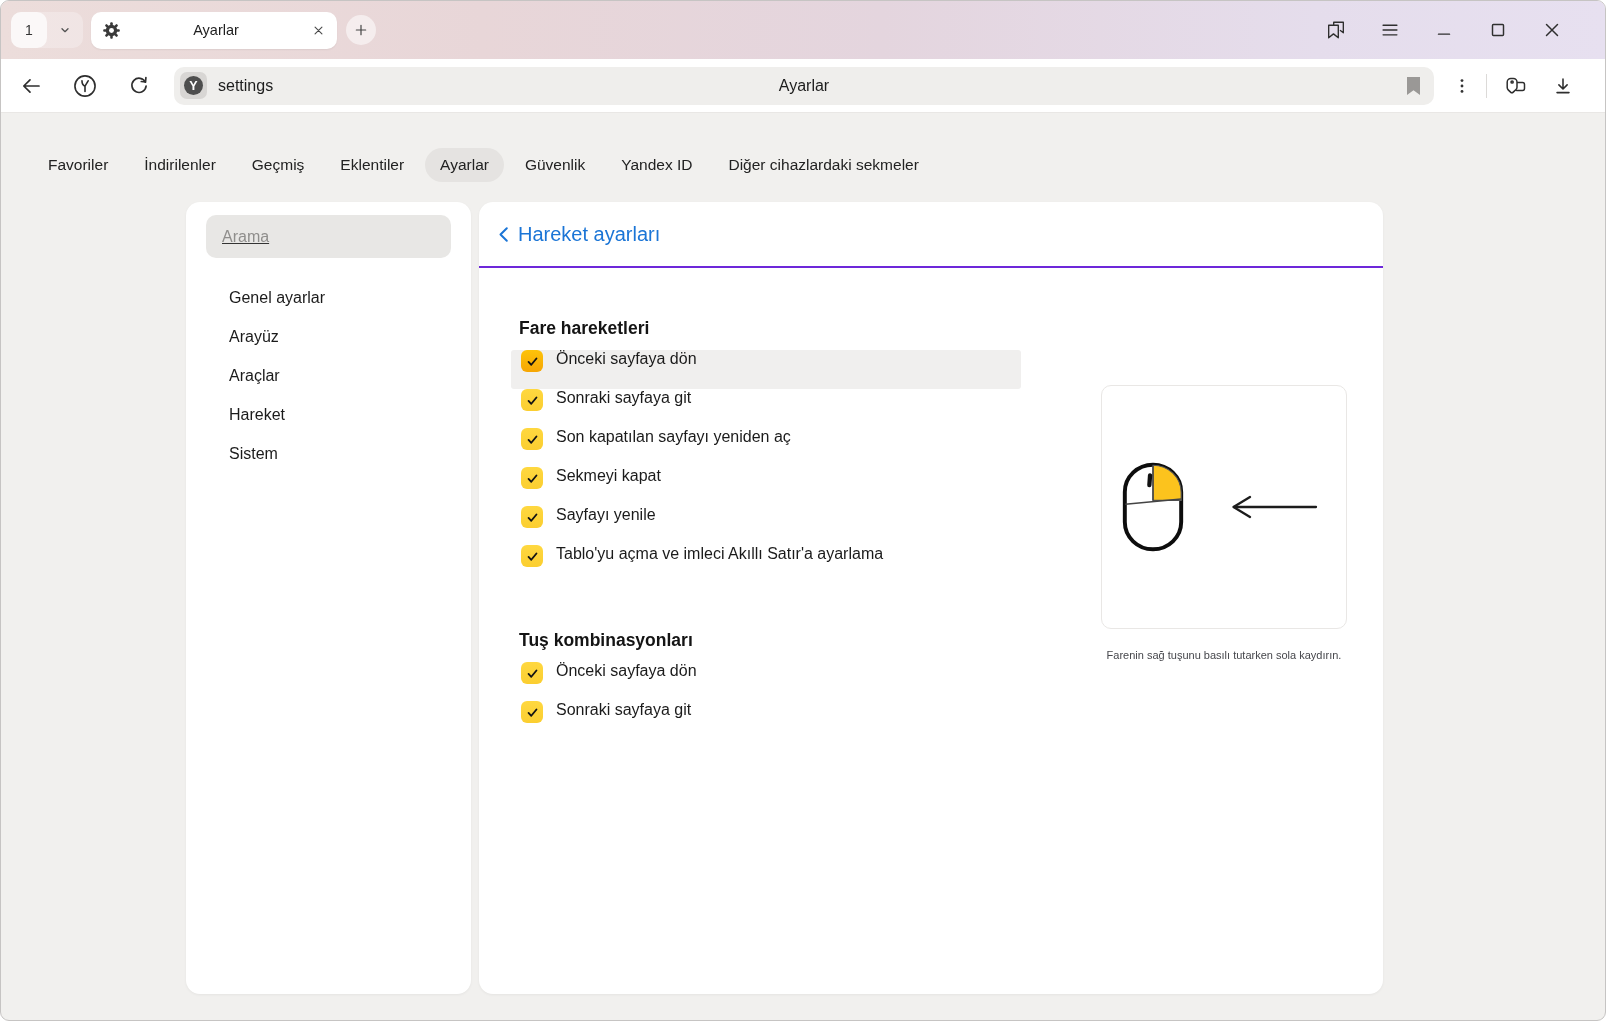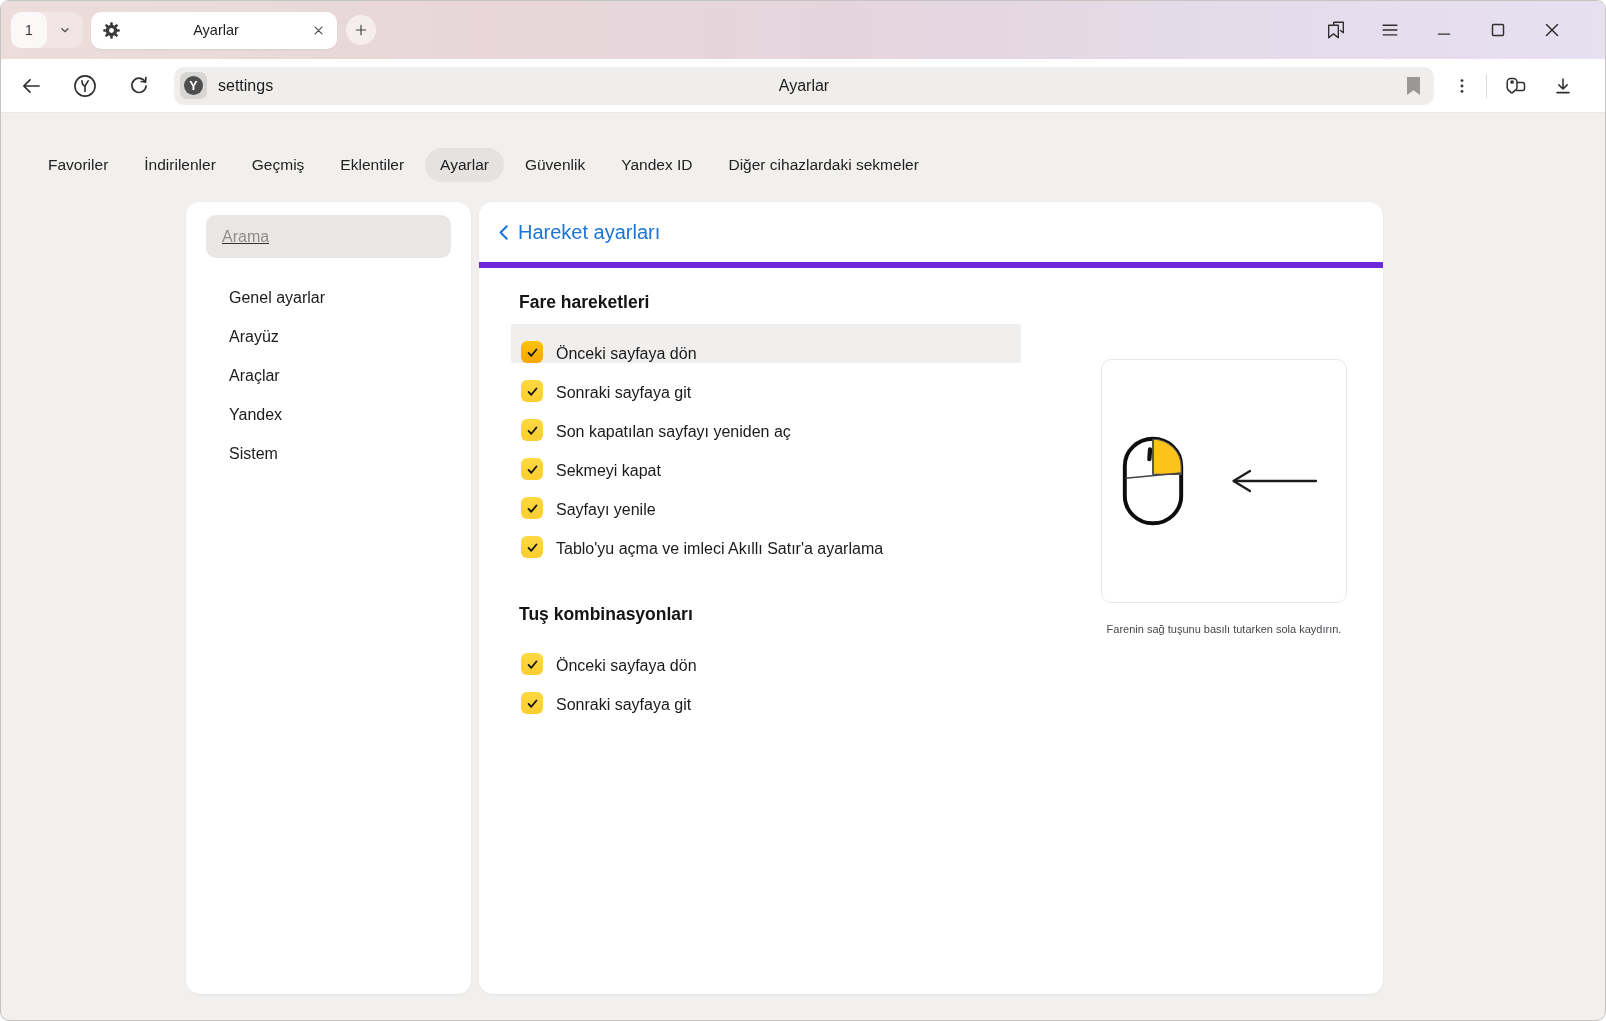--- a/index.html
+++ b/index.html
@@ -35,27 +35,27 @@
   .nav-item { padding:8px 15px; border-radius:18px; font-size:15.5px; color:#222; cursor:pointer; white-space:nowrap; }
   .nav-item.active { background:#e5e3e1; }
 
   .sidebar-card { position:absolute; left:185px; top:89px; width:285px; height:792px; background:#fff; border-radius:14px; box-shadow:0 1px 3px rgba(0,0,0,.05); }
   .search-input { position:absolute; left:20px; top:13px; width:245px; height:43px; background:#e8e7e5; border:none; border-radius:10px; padding:0 16px; font-size:16px; color:#333; outline:none; font-family:"Liberation Sans",sans-serif;text-decoration:underline; }
   .search-input::placeholder { color:#8f8e8c; }
   .sidebar-list { position:absolute; top:76px; left:0; right:0;padding-left:8px; }
   .sidebar-item { height:39px; display:flex; align-items:center; padding-left:35px; font-size:16px; color:#1b1b1b; cursor:pointer; }
 
   .main-card { position:absolute; left:478px; top:89px; width:904px; height:792px; background:#fff; border-radius:14px; box-shadow:0 1px 3px rgba(0,0,0,.05); }
-  .card-header { height:66px; display:flex; align-items:center; padding-left:19px; border-bottom:6px solid #6d28d9; }
+  .card-header { height:66px; display:flex; align-items:center; padding-left:19px; border-bottom:2px solid #6d28d9; }
   .back-link { display:flex; align-items:center; gap:9px; cursor:pointer; }
   .back-title { font-size:20px; color:#1b75d6; }
   .card-body { position:relative; height:726px; }
-  .section-heading { font-size:17.5px; font-weight:bold; color:#141414; margin:24px 0 11px 40px; }
+  .section-heading { font-size:17.5px; font-weight:bold; color:#141414; margin:50px 0 11px 40px; }
   .section-heading.mt-lg { margin-top:46px; }
-  .check-row { width:510px; margin-left:32px; height:39px; display:flex; align-items:flex-end; border-radius:3px; cursor:pointer; }
+  .check-row { width:510px; margin-left:32px; height:39px; display:flex; align-items:flex-start; border-radius:3px; cursor:pointer; }
   .check-row.highlighted { background:#f0efee; }
   .checkbox { width:22px; height:22px; margin-left:10px; border-radius:6px; background:linear-gradient(180deg,#ffd840,#fbce30); display:flex; align-items:center; justify-content:center; flex:0 0 auto; }
   .check-row.highlighted .checkbox { background:linear-gradient(180deg,#fdc30a,#f6a604); }
   .check-label { margin-left:13px; font-size:16px; color:#1b1b1b; }
 
   .illustration-box { position:absolute; left:622px; top:67px; width:246px; height:244px; border:1px solid #e9e7e5; border-radius:10px; background:#fff; display:flex; align-items:center; justify-content:space-between; padding:0 28px 0 20px; }
   .illu-caption { position:absolute; left:592px; top:323px; width:306px; text-align:center; font-size:11px; color:#46474c; line-height:28px; }
 
   svg { display:block; }
 </style>
@@ -198,21 +198,21 @@
       <div class="nav-item">Yandex ID</div>
       <div class="nav-item">Diğer cihazlardaki sekmeler</div>
     </div>
 
     <div class="sidebar-card">
       <input class="search-input" type="text" placeholder="Arama" style="">
       <div class="sidebar-list">
         <div class="sidebar-item">Genel ayarlar</div>
         <div class="sidebar-item">Arayüz</div>
         <div class="sidebar-item">Araçlar</div>
-        <div class="sidebar-item">Yandex</div>
+        <div class="sidebar-item">Hareket</div>
         <div class="sidebar-item">Sistem</div>
       </div>
     </div>
 
     <div class="main-card">
       <div class="card-header">
         <div class="back-link">
           <svg width="11" height="17" viewBox="0 0 11 17" fill="none" stroke="#1b75d6" stroke-width="2" stroke-linecap="round" stroke-linejoin="round">
               <path d="M8.8 2.2 2.5 8.5l6.3 6.3"></path>
             </svg>

